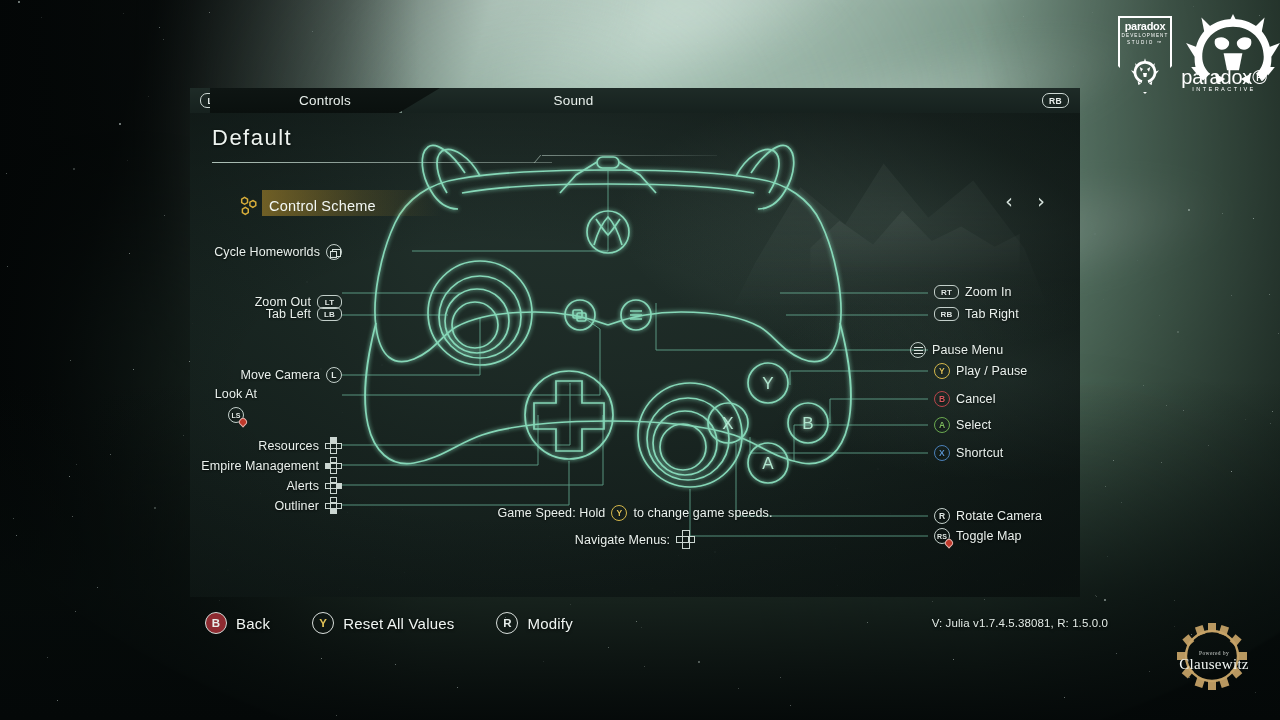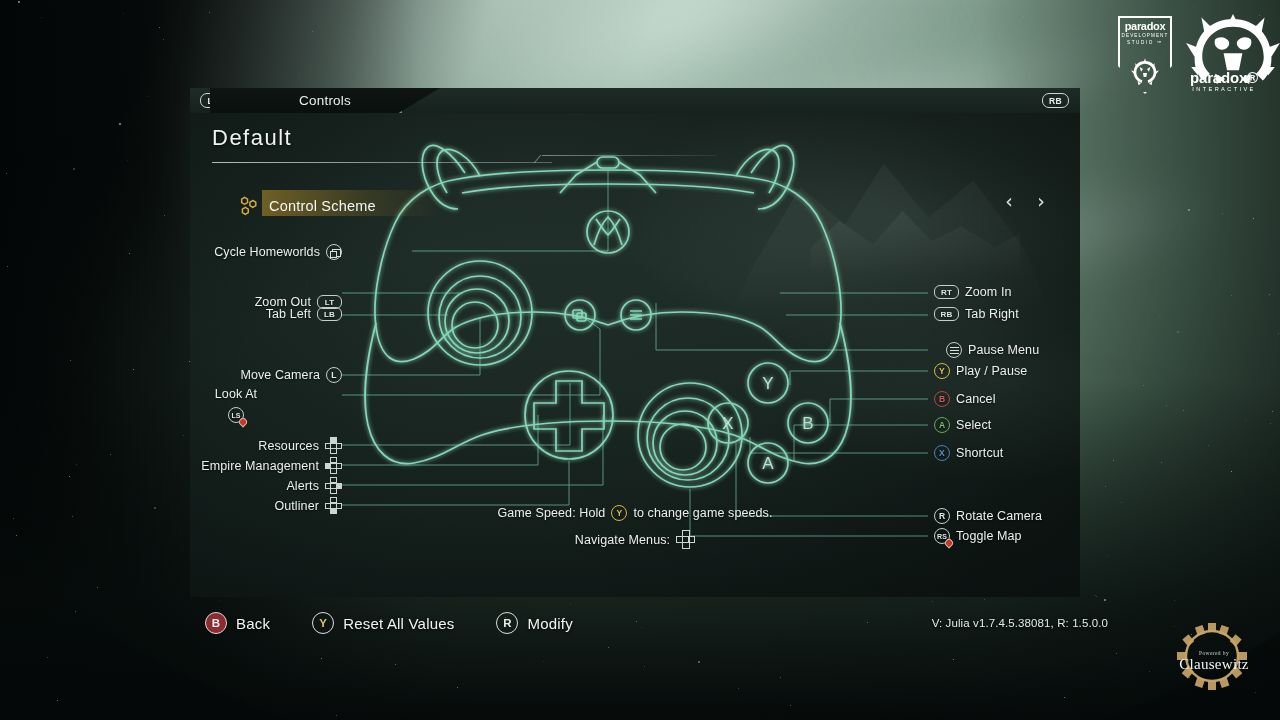--- a/index.html
+++ b/index.html
@@ -89,21 +89,21 @@
   .pds-txt .l2{ font-size:4.6px; letter-spacing:1.1px; line-height:7px; }
   .pds-txt .l3{ font-size:4.6px; letter-spacing:1.6px; line-height:7px; }
   .pdx-beast{
     position:absolute; bottom:7px; left:50%; transform:translateX(-50%);
     width:34px; height:30px;
   }
   .pxi{ width:92px; height:84px; position:relative; }
   .pxi-word{
     position:absolute; bottom:6px; left:0; right:0; text-align:center; color:#fff;
   }
-  .pxi-word .w1{ font-size:15px; font-weight:bold; letter-spacing:-.2px; line-height:15px; }
+  .pxi-word .w1{ font-size:20px; font-weight:normal; letter-spacing:-.2px; line-height:15px; }
   .pxi-word .w2{ font-size:5.6px; letter-spacing:2.4px; line-height:9px; }
 
   
   #tabbar{
     position:absolute; left:190px; top:88px; width:890px; height:25px;
     display:flex; align-items:stretch;
   }
   .tab{
     position:relative; display:flex; align-items:center; justify-content:center;
     color:#e8efeb; font-size:13.5px; letter-spacing:.2px;
@@ -549,20 +549,23 @@
       <div class="w2">INTERACTIVE</div>
     </div>
   </div>
 </div>
 
 <div id="tabbar">
   <div class="tab-left-pad"></div>
   <div class="tab t-controls">
     <span>Controls</span>
   </div>
+  <div class="tab t-sound">
+    <span>Sound</span>
+  </div>
   <div class="tab-right-pad"></div>
   <div class="bumper tab-bumper-l">LB</div>
   <div class="bumper tab-bumper-r">RB</div>
 </div>
 
 <div id="panel">
   <div class="panel-img"></div>
   <div class="panel-ruin"></div>
   <div class="panel-ruin2"></div>
   <div class="panel-vig"></div>
@@ -753,21 +756,21 @@
   <div class="lbl" style="left:744px;top:172px;">
     <span class="trig btn-glyph">RT</span>
     <span>Zoom In</span>
   </div>
 
   <div class="lbl" style="left:744px;top:194px;">
     <span class="trig btn-glyph">RB</span>
     <span>Tab Right</span>
   </div>
 
-  <div class="lbl" style="left:756px;top:229px;">
+  <div class="lbl" style="left:720px;top:229px;">
     <span class="menu-ico btn-glyph">
         <i></i>
         <i></i>
         <i></i>
       </span>
     <span>Pause Menu</span>
   </div>
 
   <div class="lbl" style="left:744px;top:250px;">
     <span class="rb rb-y btn-glyph">Y</span>

